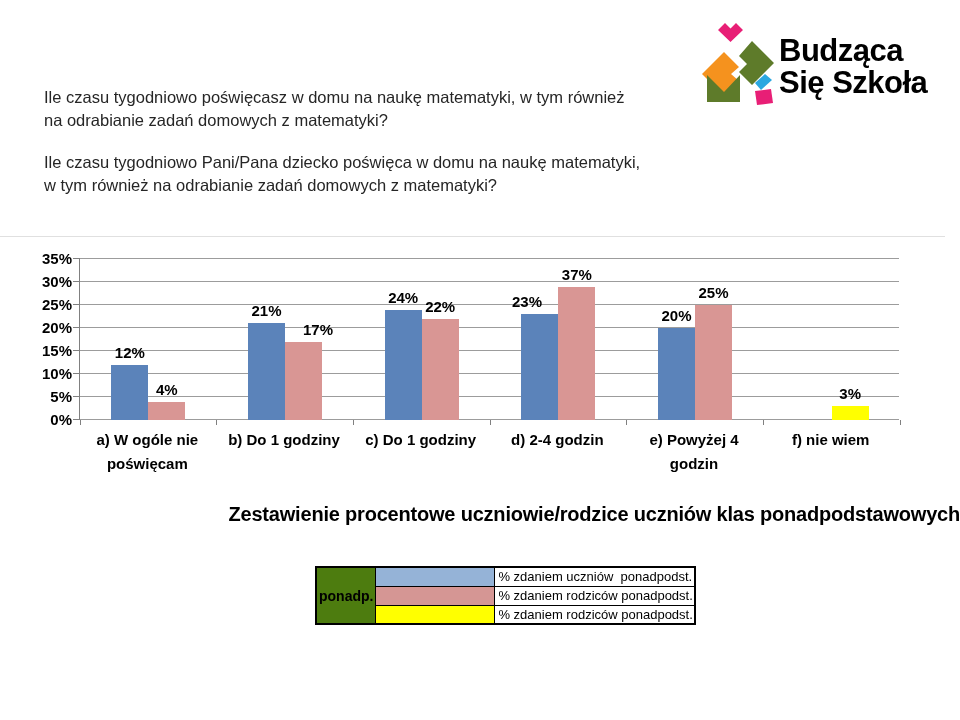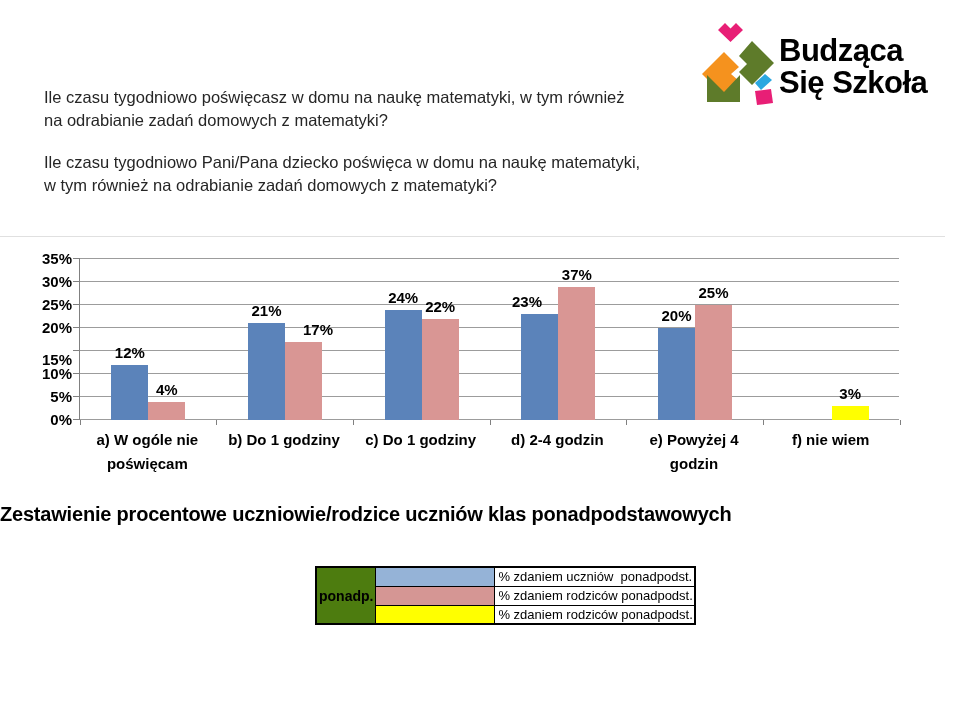--- a/index.html
+++ b/index.html
@@ -22,21 +22,21 @@
   .chart-top-edge { position:absolute; left:0; top:236px; width:945px; height:1px; background:#E0E0E0; }
   .plot { position:absolute; left:79px; top:0; width:820px; height:161px; border-left:1px solid #808080; }
   .gridline { position:absolute; left:0; width:100%; height:1px; }
   .ytick { position:absolute; left:-7px; width:7px; height:1px; background:#808080; }
   .ylabel { position:absolute; left:20px; width:52px; text-align:right; font-weight:bold; font-size:15px; color:#000; }
   .bar { position:absolute; bottom:0; }
   .dlabel { position:absolute; transform:translateX(-50%); font-weight:bold; font-size:15px; color:#000; white-space:nowrap; }
   .xtick { position:absolute; top:100%; width:1px; height:5px; background:#808080; }
   .xlabel { position:absolute; top:169px; text-align:center; font-weight:bold; font-size:15px; line-height:24px; color:#000; }
 
-  .caption { position:absolute; left:0; top:503px; width:960px; text-align:left; font-weight:bold; font-size:20px; color:#000; letter-spacing:-0.2px; }
+  .caption { position:absolute; left:0; top:503px; width:960px; text-align:right; font-weight:bold; font-size:20px; color:#000; letter-spacing:-0.2px; }
 
   
   .legend { position:absolute; left:315px; top:566px; border-collapse:collapse; border:2px solid #000; }
   .legend td { border:1.5px solid #000; height:19px; }
   .lg-head { width:54px; font-weight:bold; font-size:14px; text-align:left; padding:0 2px; color:#000; background:#4d7c0f; }
   .lg-swatch { width:119px; }
   .lg-label { width:200px; font-size:13px; padding:0 1px 0 3px; white-space:pre; color:#000; background:#fff; }
 </style>
 </head>
 <body>
@@ -110,21 +110,21 @@
         <div class="xtick" style="left: 136.167px;"></div>
         <div class="xtick" style="left: 272.833px;"></div>
         <div class="xtick" style="left: 409.5px;"></div>
         <div class="xtick" style="left: 546.167px;"></div>
         <div class="xtick" style="left: 682.833px;"></div>
         <div class="xtick" style="left: 819.5px;"></div>
       </div>
   <div class="ylabel" style="top: 152px;">0%</div>
       <div class="ylabel" style="top: 129px;">5%</div>
       <div class="ylabel" style="top: 106px;">10%</div>
-      <div class="ylabel" style="top: 92px;">15%</div>
+      <div class="ylabel" style="top: 83px;">15%</div>
       <div class="ylabel" style="top: 60px;">20%</div>
       <div class="ylabel" style="top: 37px;">25%</div>
       <div class="ylabel" style="top: 14px;">30%</div>
       <div class="ylabel" style="top: -9px;">35%</div>
       <div class="xlabel" style="left: 79px; width: 136.667px;">a) W ogóle nie poświęcam</div>
       <div class="xlabel" style="left: 215.667px; width: 136.667px;">b) Do 1 godziny</div>
       <div class="xlabel" style="left: 352.333px; width: 136.667px;">c) Do 1 godziny</div>
       <div class="xlabel" style="left: 489px; width: 136.667px;">d) 2-4 godzin</div>
       <div class="xlabel" style="left: 625.667px; width: 136.667px;">e) Powyżej 4 godzin</div>
       <div class="xlabel" style="left: 762.333px; width: 136.667px;">f) nie wiem</div>

